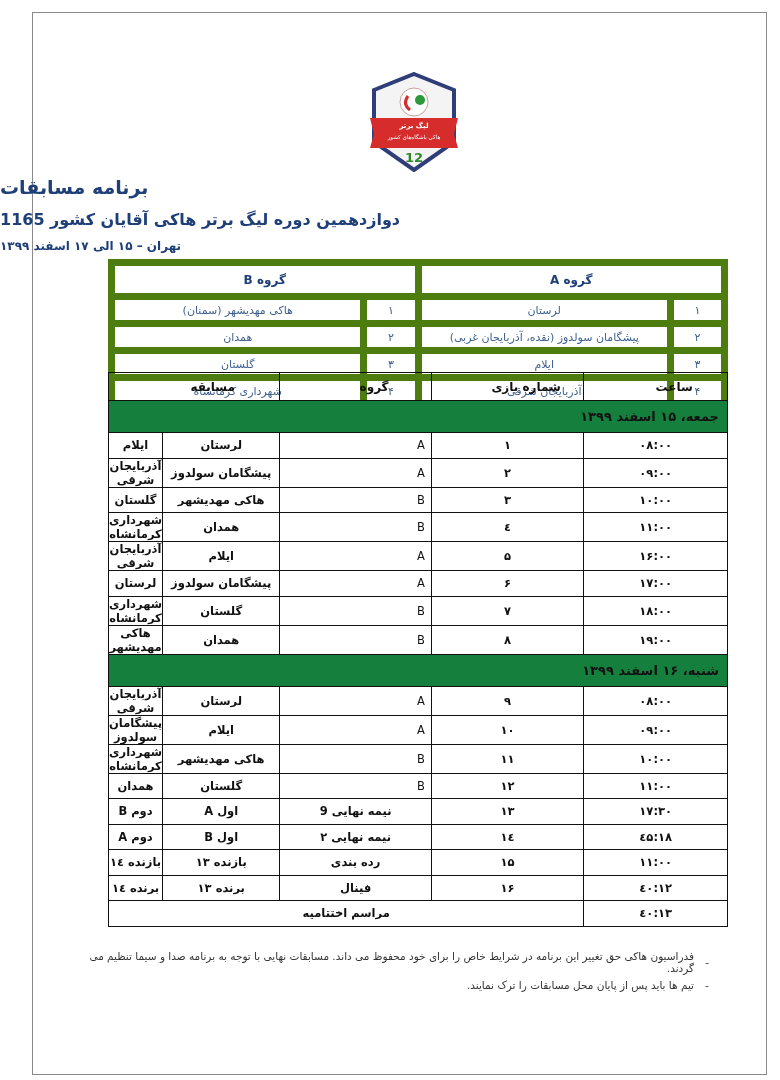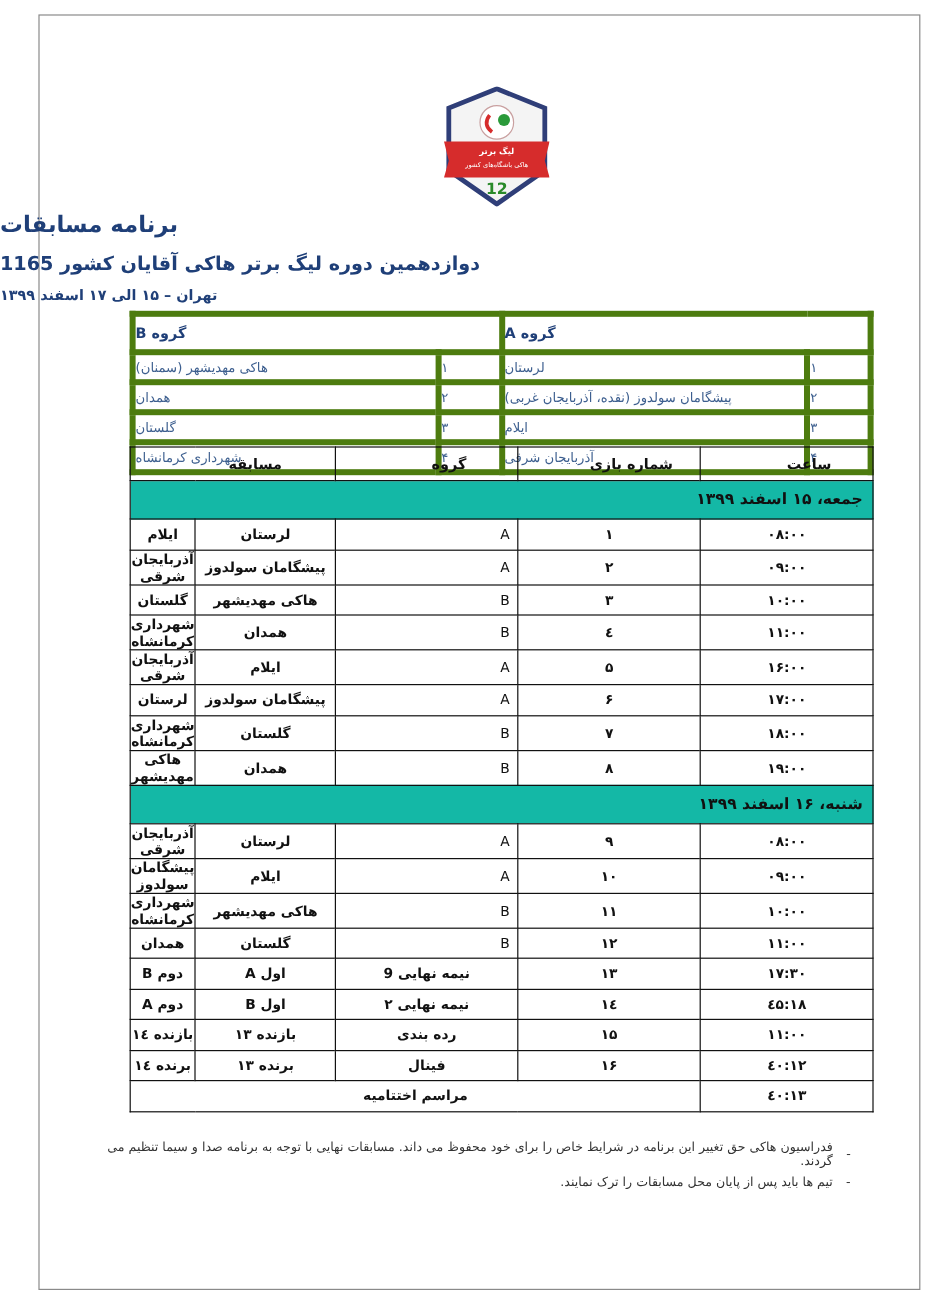--- a/index.html
+++ b/index.html
@@ -6,29 +6,29 @@
   body { width:780px; height:1080px; position:relative; overflow:hidden; font-family:"DejaVu Sans", sans-serif; }
   .page { position:absolute; left:32px; top:12px; width:735px; height:1063px; border:1px solid #8a8a8a; box-sizing:border-box; background:#fff; }
   .logo { position:absolute; left:370px; top:72px; width:88px; height:100px; }
   .title { position:absolute; left:0; width:780px; text-align:left; direction:rtl; color:#1f3f78; font-weight:bold; }
   .t1 { top:176px; font-size:19px; }
   .t2 { top:210px; font-size:16px; }
   .t3 { top:239px; font-size:12px; }
 
   table { border-collapse:collapse; direction:rtl; position:absolute; left:108px; width:620px; }
   .groups { top:259px; }
-  .groups td { border:5px solid #4d7c0f; height:20px; font-size:11px; color:#3d5f8f; text-align:left; padding:0;margin-top:11px; }
+  .groups td { border:7px solid #4d7c0f; height:20px; font-size:11px; color:#3d5f8f; text-align:center; padding:0;margin-top:11px; }
   .groups td.gh { height:27px; font-weight:bold; font-size:12px; color:#1f3f78; }
   .groups td.num { width:50px; }
   .groups td.gname { width:260px; }
 
   .sched { top:372px; }
   .sched td { border:1.5px solid #111; height:24.5px; font-size:11.5px; font-weight:bold; color:#111; text-align:center; padding:0; }
   .sched tr.head td { height:27px; font-size:12px;padding-left:37px; }
-  .sched tr.day td { background:#14b8a6; text-align:right; padding-right:8px; height:31px; font-size:13px; }
+  .sched tr.day td { background:#15803d; text-align:right; padding-right:8px; height:31px; font-size:13px; }
   .sched td.grp { font-weight:normal; text-align:right; padding-right:6px; }
   .sched td.c-time { width:115px; }
   .sched td.c-num { width:125px;margin-top:32px; }
   .sched td.c-grp { width:125px; }
   .sched td.c-t1 { width:125px; }
 
   .notes { position:absolute; right:60px; top:950px; width:660px; direction:rtl; font-size:10.5px; color:#333; }
   .note { display:flex; align-items:center; height:23px; }
   .dash { width:26px; text-align:center; }
 </style>

